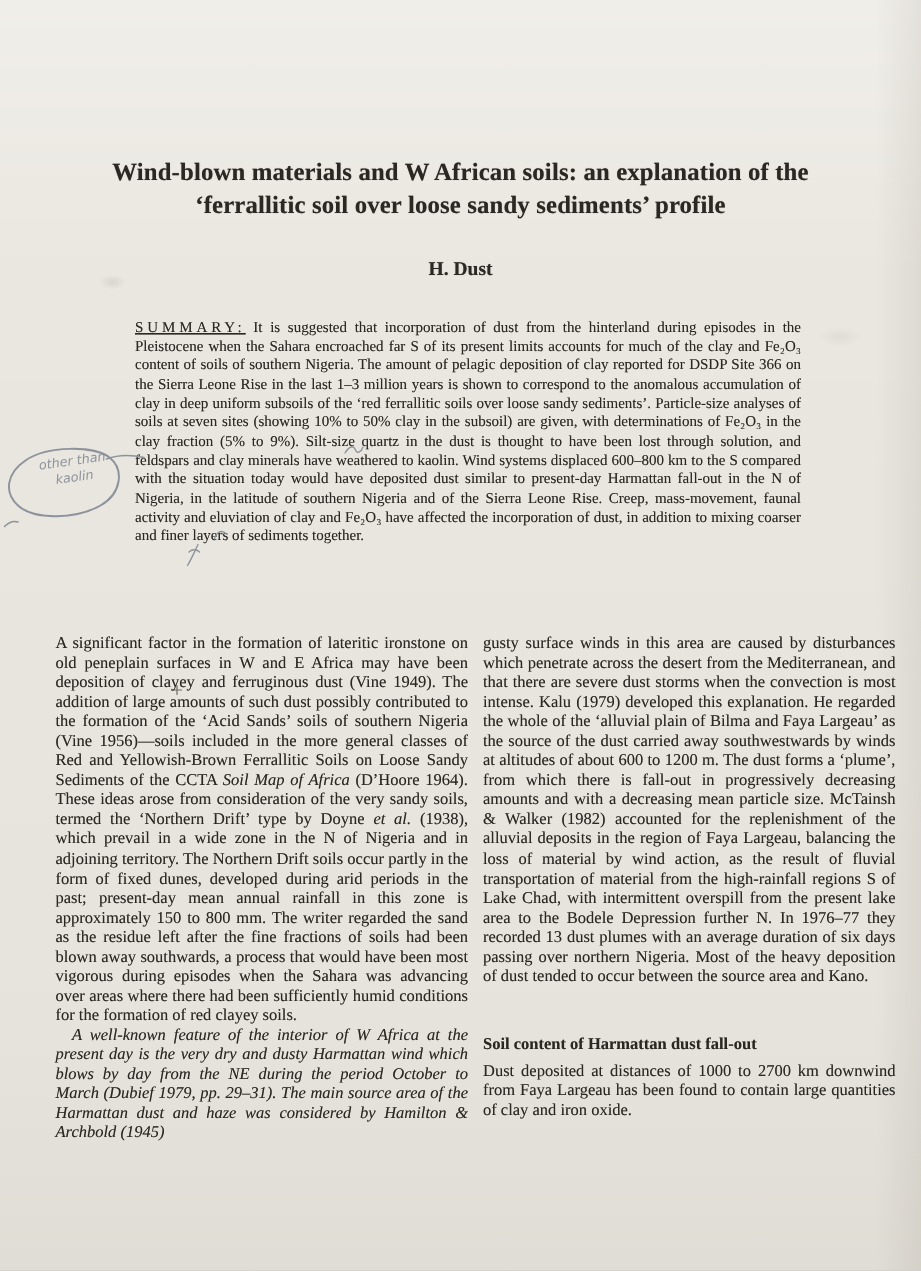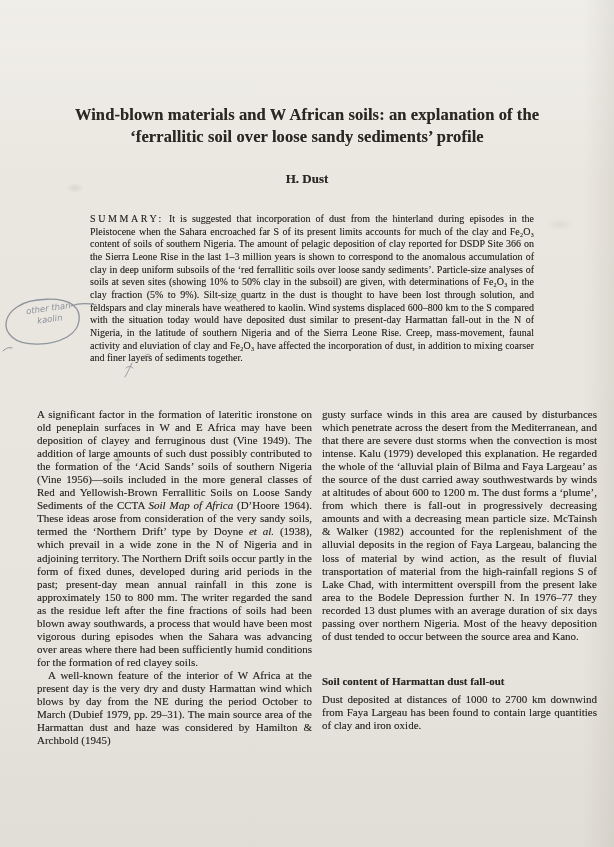--- a/index.html
+++ b/index.html
@@ -27,33 +27,33 @@
     position:absolute; top:171px; left:0; width:100%;
     text-align:center; font-size:13px; font-weight:bold;
     text-shadow:0 0 0.5px rgba(43,40,35,0.5);
   }
   .summary {
     position:absolute; top:213px; left:90px; width:444px;
     font-size:10px; line-height:12.65px;
     text-align:justify;
     text-shadow:0 0 0.4px rgba(43,40,35,0.45);
   }
-  .summary .label { letter-spacing:2.6px; margin-right:0; }
+  .summary .label { letter-spacing:2.6px; margin-right:0;text-decoration:underline; }
   .columns {
-    position:absolute; top:408px; left:37px; width:560px;
+    position:absolute; top:423px; left:37px; width:560px;
     display:flex; gap:10px;
   }
   .col {
     width:275px;
     font-size:11px; line-height:13.05px;
     text-align:justify;
     text-shadow:0 0 0.4px rgba(43,40,35,0.45);
   }
   .col p { margin:0; }
-  .col p.indent { text-indent:11px; }
+  .col p.indent { text-indent:11px;font-style:italic; }
   .col h3 {
     margin:32px 0 5px 0;
     font-size:11px; font-weight:bold; text-align:left;
   }
   .it { font-style:italic; }
   
   .annotation-svg { position:absolute; left:1px; top:293px; }
   .annotation-text {
     position:absolute; left:13px; top:303px; width:72px;
     text-align:center;

